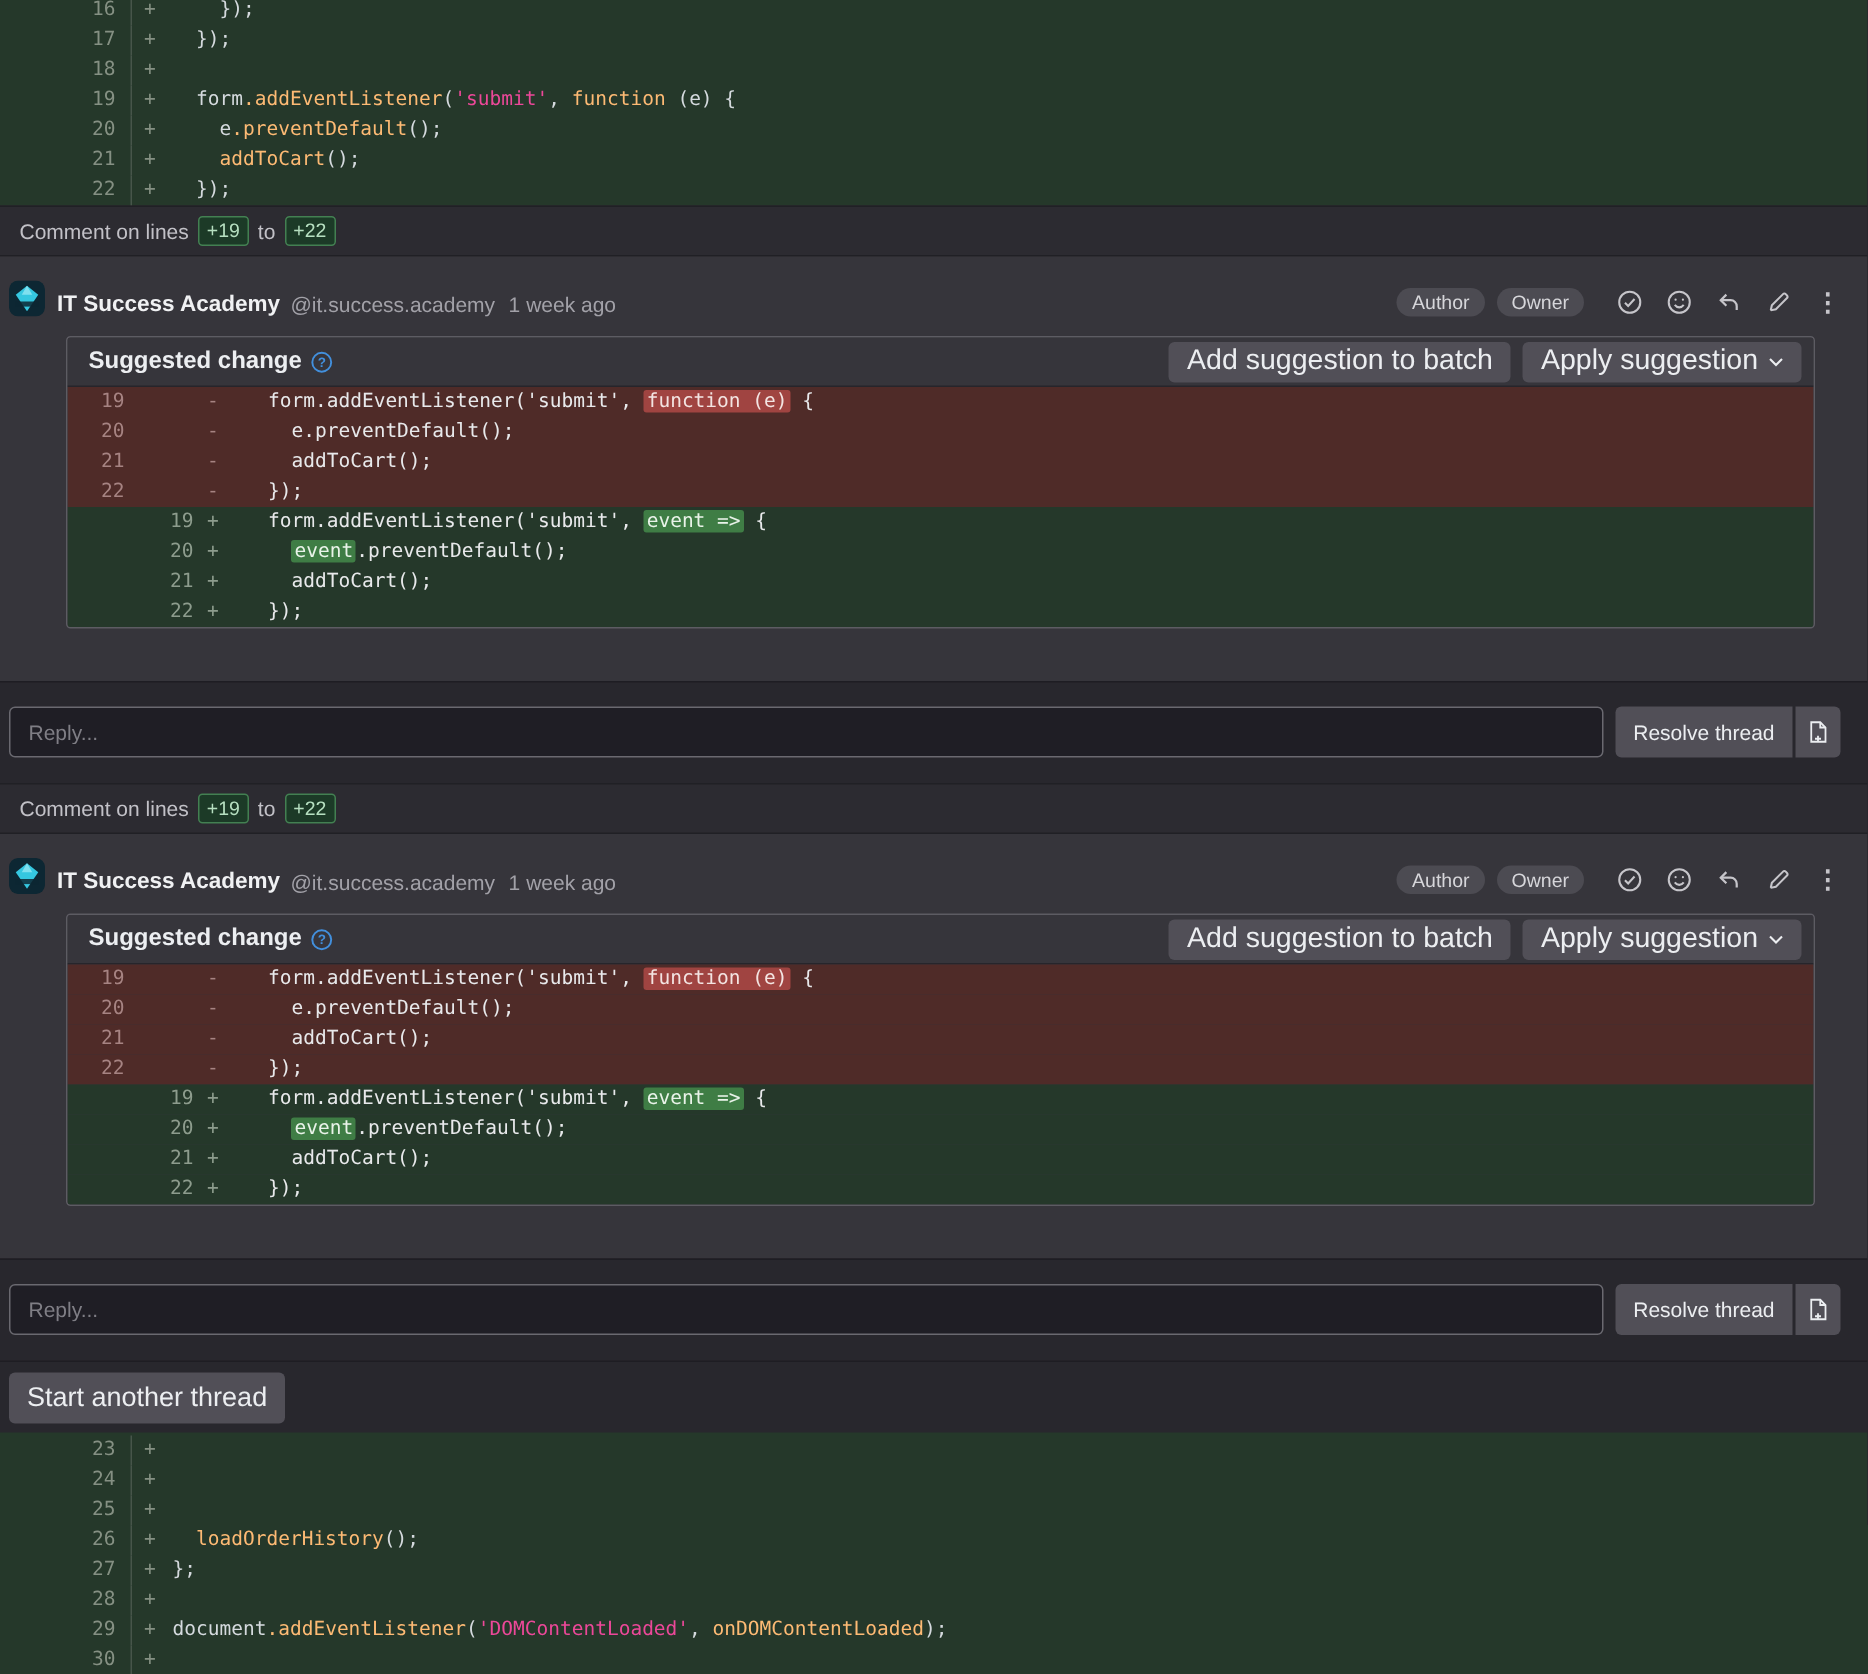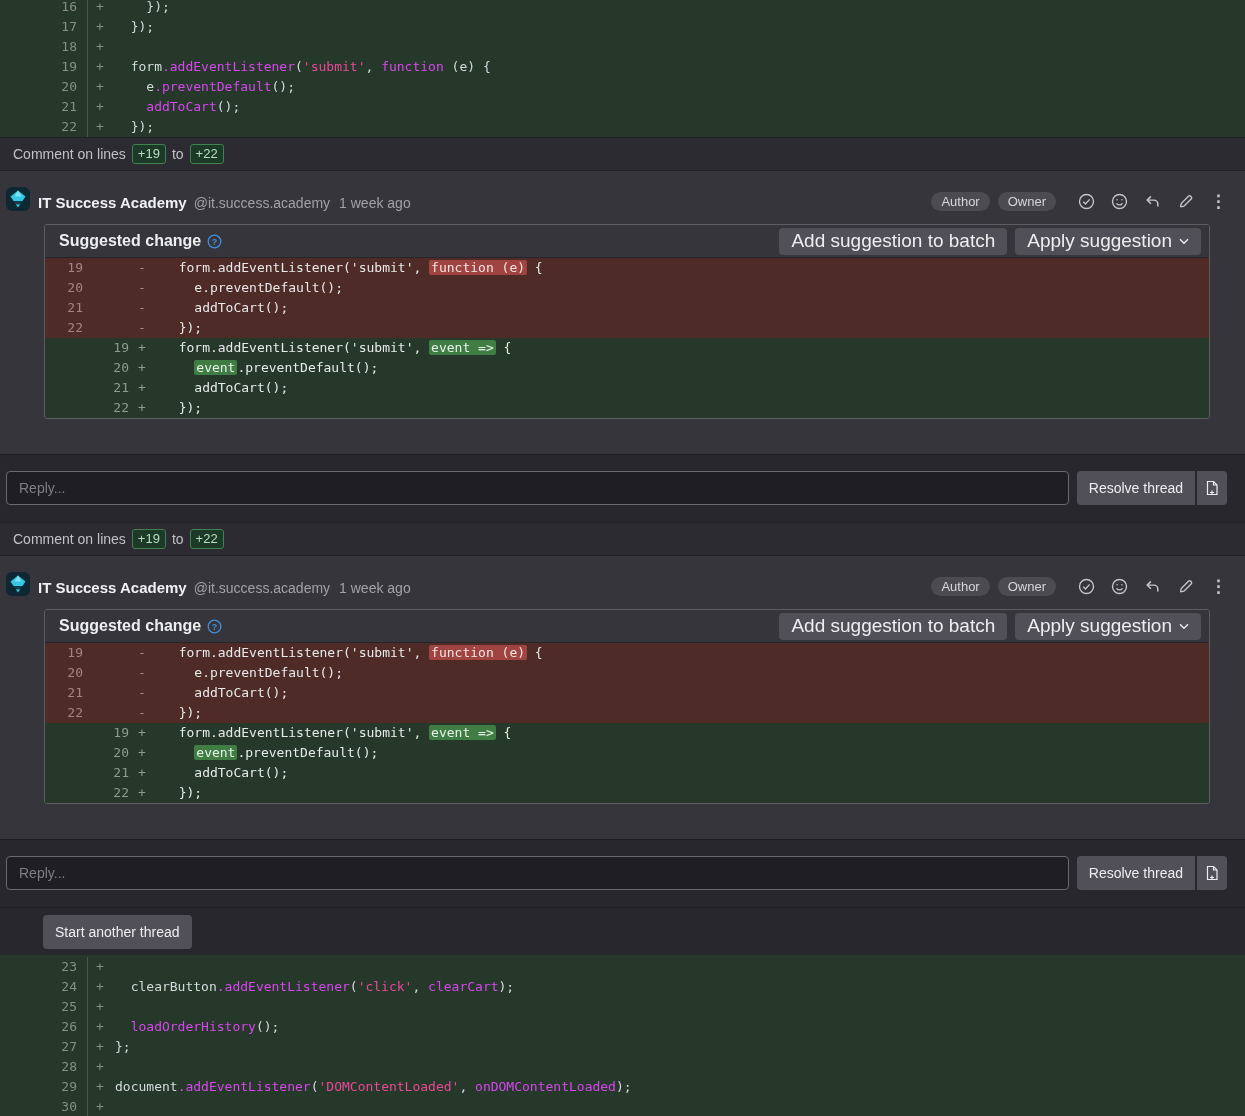--- a/index.html
+++ b/index.html
@@ -14,21 +14,21 @@
   .hunk { background:#25382a; }
   [data-hunk="top"] { height:137px; overflow:hidden; display:flex; flex-direction:column; justify-content:flex-end; }
   [data-hunk="bottom"] { height:162px; overflow:hidden; padding-top:2px; }
   .hunk-row { display:flex; height:20px; line-height:20px;
     font-family:"DejaVu Sans Mono", monospace; font-size:13px; white-space:pre; }
   .hunk-num { width:88px; text-align:right; padding-right:10px;
     border-right:1px solid #47554a; color:#859083; flex:none; }
   .hunk-sign { width:16px; text-align:center; color:#859083; flex:none; margin-left:4px; }
   .hunk-code { margin-left:7px; }
   .tok-p { color:#d5dade; }
-  .tok-b { color:#d946ef;margin-top:24px; }
+  .tok-b { color:#fdba74;margin-top:24px; }
   .tok-y { color:#ec4899; }
   
   .line-bar { height:34px; background:#2c2b31; border-top:1px solid #202025; border-bottom:1px solid #202025;
     display:flex; align-items:center; gap:6px; padding-left:13px; font-size:14px; color:#c2c1c7; }
   .line-badge { background:#1c3a27; border:1px solid #438052; color:#b6dfc0;
     border-radius:3px; padding:0 5px; line-height:18px; font-size:13px; }
   
   .comment { background:#36353b; padding:14px 18px 35px 6px; }
   .comment-header { display:flex; align-items:flex-end; height:26px; }
   .avatar { flex:none; margin-right:8px; border-radius:6px; }
@@ -68,21 +68,21 @@
     display:flex; align-items:center; padding:0 18px 2px 6px; }
   .reply-input { flex:1; height:34px; background:#1f1e25; border:1px solid #6a6970; border-radius:4px;
     color:#e4e4e8; font-family:"Liberation Sans", sans-serif; font-size:14px; padding:0 12px; margin-right:8px; }
   .reply-input::placeholder { color:#7f7e85; }
   .resolve-btn { height:34px; font-size:14px; border-radius:4px 0 0 4px; }
   .resolve-icon-btn { height:34px; width:30px; padding:0; border-radius:0 4px 4px 0; margin-left:2px;
     display:flex; align-items:center; justify-content:center; }
   
   .start-zone { height:48px; background:#28272d; border-top:1px solid #1e1d23;
     display:flex; align-items:center; padding-left:6px; }
-  .start-btn { height:34px; font-size:14px;margin-left:37px; }
+  .start-btn { height:34px; font-size:18px; }
 </style>
 </head>
 <body>
 
 <div class="hunk" data-hunk="top">
     <div class="hunk-row"><span class="hunk-num">16</span><span class="hunk-sign">+</span><span class="hunk-code"><span class="tok-p">    });</span></span></div>
     <div class="hunk-row"><span class="hunk-num">17</span><span class="hunk-sign">+</span><span class="hunk-code"><span class="tok-p">  });</span></span></div>
     <div class="hunk-row"><span class="hunk-num">18</span><span class="hunk-sign">+</span><span class="hunk-code"><span class="tok-p"></span></span></div>
     <div class="hunk-row"><span class="hunk-num">19</span><span class="hunk-sign">+</span><span class="hunk-code"><span class="tok-p">  form</span><span class="tok-b">.addEventListener</span><span class="tok-p">(</span><span class="tok-y">'submit'</span><span class="tok-p">, </span><span class="tok-b">function</span><span class="tok-p"> (e) {</span></span></div>
     <div class="hunk-row"><span class="hunk-num">20</span><span class="hunk-sign">+</span><span class="hunk-code"><span class="tok-p">    e</span><span class="tok-b">.preventDefault</span><span class="tok-p">();</span></span></div>
@@ -265,20 +265,20 @@
     </button>
   </div>
 </div>
 
 <div class="start-zone">
   <button class="btn start-btn">Start another thread</button>
 </div>
 
 <div class="hunk" data-hunk="bottom">
     <div class="hunk-row"><span class="hunk-num">23</span><span class="hunk-sign">+</span><span class="hunk-code"><span class="tok-p"></span></span></div>
-    <div class="hunk-row"><span class="hunk-num">24</span><span class="hunk-sign">+</span><span class="hunk-code"><span class="tok-p">  clearButton</span><span class="tok-b">.addEventListener</span><span class="tok-p">(</span><span class="tok-y">'click'</span><span class="tok-p">, </span><span class="tok-b">clearCart</span><span class="tok-p">);</span></span></div>
+    <div class="hunk-row"><span class="hunk-num">24</span><span class="hunk-sign">+</span></div>
     <div class="hunk-row"><span class="hunk-num">25</span><span class="hunk-sign">+</span><span class="hunk-code"><span class="tok-p"></span></span></div>
     <div class="hunk-row"><span class="hunk-num">26</span><span class="hunk-sign">+</span><span class="hunk-code"><span class="tok-p">  </span><span class="tok-b">loadOrderHistory</span><span class="tok-p">();</span></span></div>
     <div class="hunk-row"><span class="hunk-num">27</span><span class="hunk-sign">+</span><span class="hunk-code"><span class="tok-p">};</span></span></div>
     <div class="hunk-row"><span class="hunk-num">28</span><span class="hunk-sign">+</span><span class="hunk-code"><span class="tok-p"></span></span></div>
     <div class="hunk-row"><span class="hunk-num">29</span><span class="hunk-sign">+</span><span class="hunk-code"><span class="tok-p">document</span><span class="tok-b">.addEventListener</span><span class="tok-p">(</span><span class="tok-y">'DOMContentLoaded'</span><span class="tok-p">, </span><span class="tok-b">onDOMContentLoaded</span><span class="tok-p">);</span></span></div>
     <div class="hunk-row"><span class="hunk-num">30</span><span class="hunk-sign">+</span><span class="hunk-code"><span class="tok-p"></span></span></div>
   </div>
 
 </body></html>

